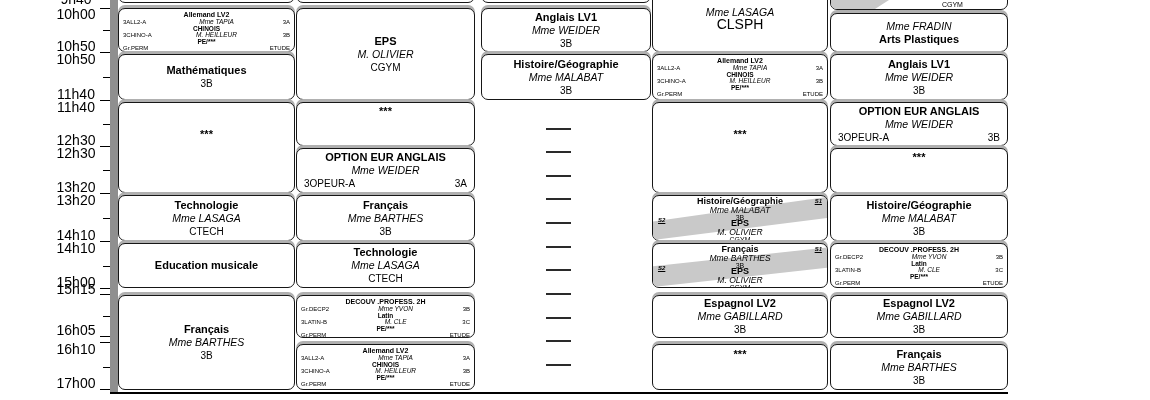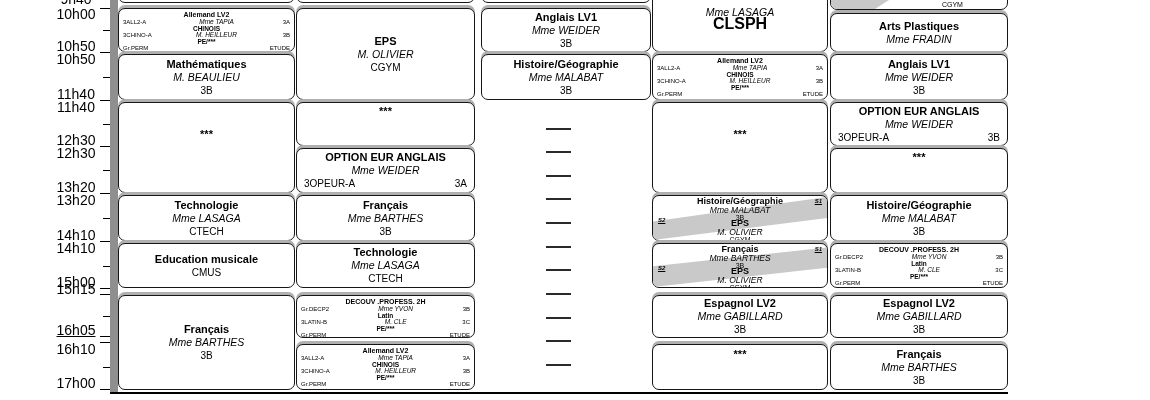--- a/index.html
+++ b/index.html
@@ -21,21 +21,21 @@
   .mrow .mr{width:18%;text-align:right;font-size:6px;}
   .mctr{text-align:center;font-weight:bold;font-size:6.5px;line-height:6.6px;}
   .band{position:absolute;inset:0;background:#c9c9c9;}
   .sblock{position:absolute;left:0;right:0;text-align:center;}
   .s-subj{font-weight:bold;font-size:9px;line-height:8.5px;}
   .s-teach{font-style:italic;font-size:8.5px;line-height:8.5px;}
   .s-room{font-size:7px;line-height:7px;}
   .marker{position:absolute;font-size:6px;font-weight:bold;font-style:italic;text-decoration:underline;}
   .cutblock{position:absolute;left:0;right:0;text-align:center;}
   .cut-teach{font-style:italic;font-size:10.5px;line-height:12px;}
-  .cut-room{font-size:16px;line-height:12px;font-weight:bold;}
+  .cut-room{font-size:14px;line-height:12px;}
   .edgeroom{position:absolute;font-size:7px;line-height:8px;transform:translateX(-50%);}
   .timelabel{position:absolute;width:60px;text-align:center;font-size:14px;line-height:11px;}
   .tick{position:absolute;background:#000;height:1.4px;}
   .axisbar{position:absolute;background:#8f8f8f;}
   .dash{position:absolute;background:#2a2a2a;height:1.6px;}
   .bottomline{position:absolute;background:#000;height:1.6px;}
 </style>
 </head>
 <body>
 
@@ -49,21 +49,21 @@
     <div class="timelabel" style="left: 46px; top: 89px;">11h40</div>
     <div class="timelabel" style="left: 46px; top: 102px;">11h40</div>
     <div class="timelabel" style="left: 46px; top: 135px;">12h30</div>
     <div class="timelabel" style="left: 46px; top: 148px;">12h30</div>
     <div class="timelabel" style="left: 46px; top: 182px;">13h20</div>
     <div class="timelabel" style="left: 46px; top: 195px;">13h20</div>
     <div class="timelabel" style="left: 46px; top: 230px;">14h10</div>
     <div class="timelabel" style="left: 46px; top: 243px;">14h10</div>
     <div class="timelabel" style="left: 46px; top: 277px;">15h00</div>
     <div class="timelabel" style="left: 46px; top: 284px;">15h15</div>
-    <div class="timelabel" style="left: 46px; top: 325px; text-decoration: underline;">16h05</div>
+    <div class="timelabel" style="left: 46px; top: 325px;">16h05</div>
     <div class="timelabel" style="left: 46px; top: 344px;">16h10</div>
     <div class="timelabel" style="left: 46px; top: 378px;">17h00</div>
     <div class="tick" style="left: 100px; width: 10px; top: 8px;"></div>
     <div class="tick" style="left: 100px; width: 10px; top: 52px;"></div>
     <div class="tick" style="left: 100px; width: 10px; top: 100px;"></div>
     <div class="tick" style="left: 100px; width: 10px; top: 146px;"></div>
     <div class="tick" style="left: 100px; width: 10px; top: 193px;"></div>
     <div class="tick" style="left: 100px; width: 10px; top: 241px;"></div>
     <div class="tick" style="left: 100px; width: 10px; top: 288px;"></div>
     <div class="tick" style="left: 100px; width: 10px; top: 294px;"></div>
@@ -105,36 +105,34 @@
       </div>
       <div class="mctr">PE/***</div>
       <div class="mrow">
         <span class="ml">Gr.PERM</span>
         <span class="mm"></span>
         <span class="mr">ETUDE</span>
       </div>
     </div>
     <div class="cell flexcell" style="left: 118px; width: 177px; top: 54px; height: 46px;">
       <div class="line subj">Mathématiques</div>
-      <div class="line teach">M. BEAULIEU</div>
       <div class="line room">3B</div>
     </div>
     <div class="cell flexcell" style="left: 118px; width: 177px; top: 102px; height: 91px;">
       <div class="line subj">***</div>
       <div class="line teach"></div>
       <div class="line room"></div>
     </div>
     <div class="cell flexcell" style="left: 118px; width: 177px; top: 195px; height: 46px;">
       <div class="line subj">Technologie</div>
       <div class="line teach">Mme LASAGA</div>
       <div class="line room">CTECH</div>
     </div>
     <div class="cell flexcell" style="left: 118px; width: 177px; top: 243px; height: 45px;">
       <div class="line subj">Education musicale</div>
-      <div class="line room">CMUS</div>
     </div>
     <div class="cell flexcell" style="left: 118px; width: 177px; top: 295px; height: 95px;">
       <div class="line subj">Français</div>
       <div class="line teach">Mme BARTHES</div>
       <div class="line room">3B</div>
     </div>
     <div class="cell" style="left: 296px; width: 179px; top: -26px; height: 29px;"></div>
     <div class="cell flexcell" style="left: 296px; width: 179px; top: 8px; height: 92px;">
       <div class="line subj">EPS</div>
       <div class="line teach">M. OLIVIER</div>
@@ -283,22 +281,22 @@
     <div class="cell flexcell" style="left: 652px; width: 176px; top: 344px; height: 46px;">
       <div class="line subj">***</div>
       <div class="line teach"></div>
       <div class="line room"></div>
     </div>
     <div class="cell" style="left: 830px; width: 178px; top: -26px; height: 36px;">
       <div class="band" style="clip-path: polygon(0px 0px, 55% 0px, 25% 100%, 0px 100%);"></div>
       <span class="edgeroom" style="position: absolute; top: 26px; left: 69%;">CGYM</span>
     </div>
     <div class="cell flexcell" style="left: 830px; width: 178px; top: 13px; height: 39px;">
+      <div class="line teach">Mme FRADIN</div>
       <div class="line subj">Arts Plastiques</div>
-      <div class="line teach">Mme FRADIN</div>
     </div>
     <div class="cell flexcell" style="left: 830px; width: 178px; top: 54px; height: 46px;">
       <div class="line subj">Anglais LV1</div>
       <div class="line teach">Mme WEIDER</div>
       <div class="line room">3B</div>
     </div>
     <div class="cell flexcell" style="left: 830px; width: 178px; top: 102px; height: 44px;">
       <div class="line subj">OPTION EUR ANGLAIS</div>
       <div class="line teach">Mme WEIDER</div>
       <div class="line optrow">

